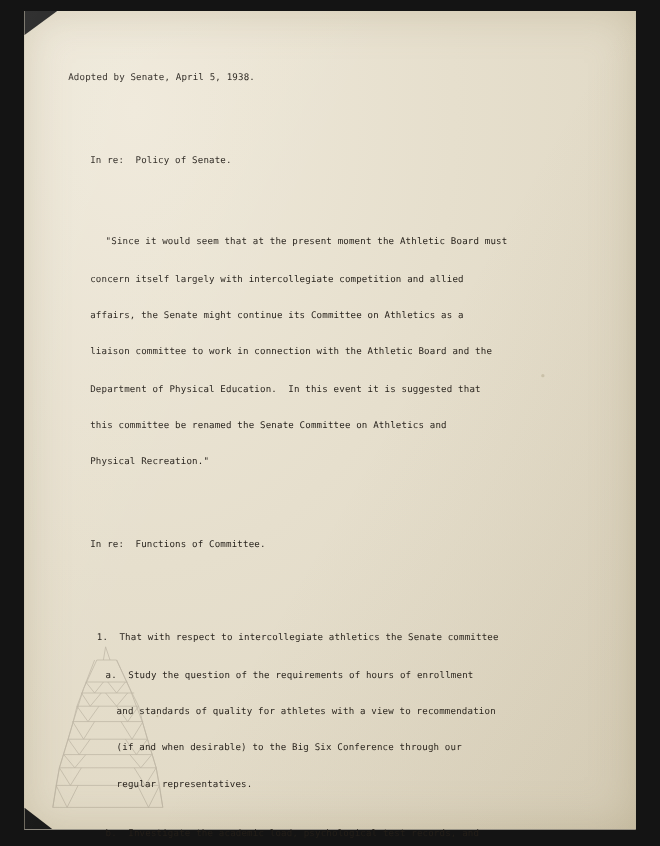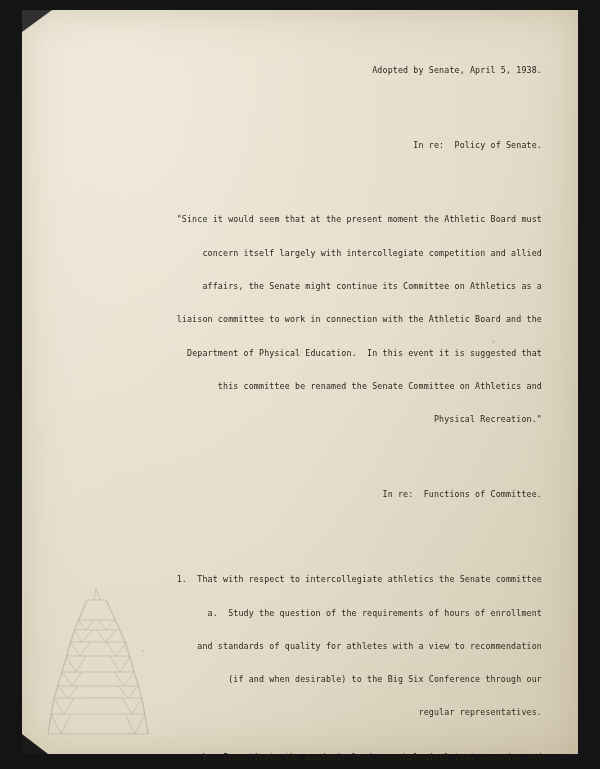--- a/index.html
+++ b/index.html
@@ -21,21 +21,20 @@
   .paper {
     position: absolute;
     left: 22px;
     top: 10px;
     width: 556px;
     height: 744px;
     background: #e8e2d2;
     background-image:
       radial-gradient(ellipse at 18% 12%, #efe9da 0%, #e6dfcd 45%, #ddd5c0 100%);
     box-shadow: inset 0 0 40px rgba(160,145,110,0.35);
-    text-align: right;
   }
   .paper:after {
     content: "";
     position: absolute;
     left: 0; top: 0; right: 0; bottom: 0;
     background:
       linear-gradient(115deg, rgba(255,255,255,0.10) 0%, rgba(255,255,255,0) 40%),
       linear-gradient(300deg, rgba(120,100,60,0.10) 0%, rgba(0,0,0,0) 45%);
     pointer-events: none;
   }

